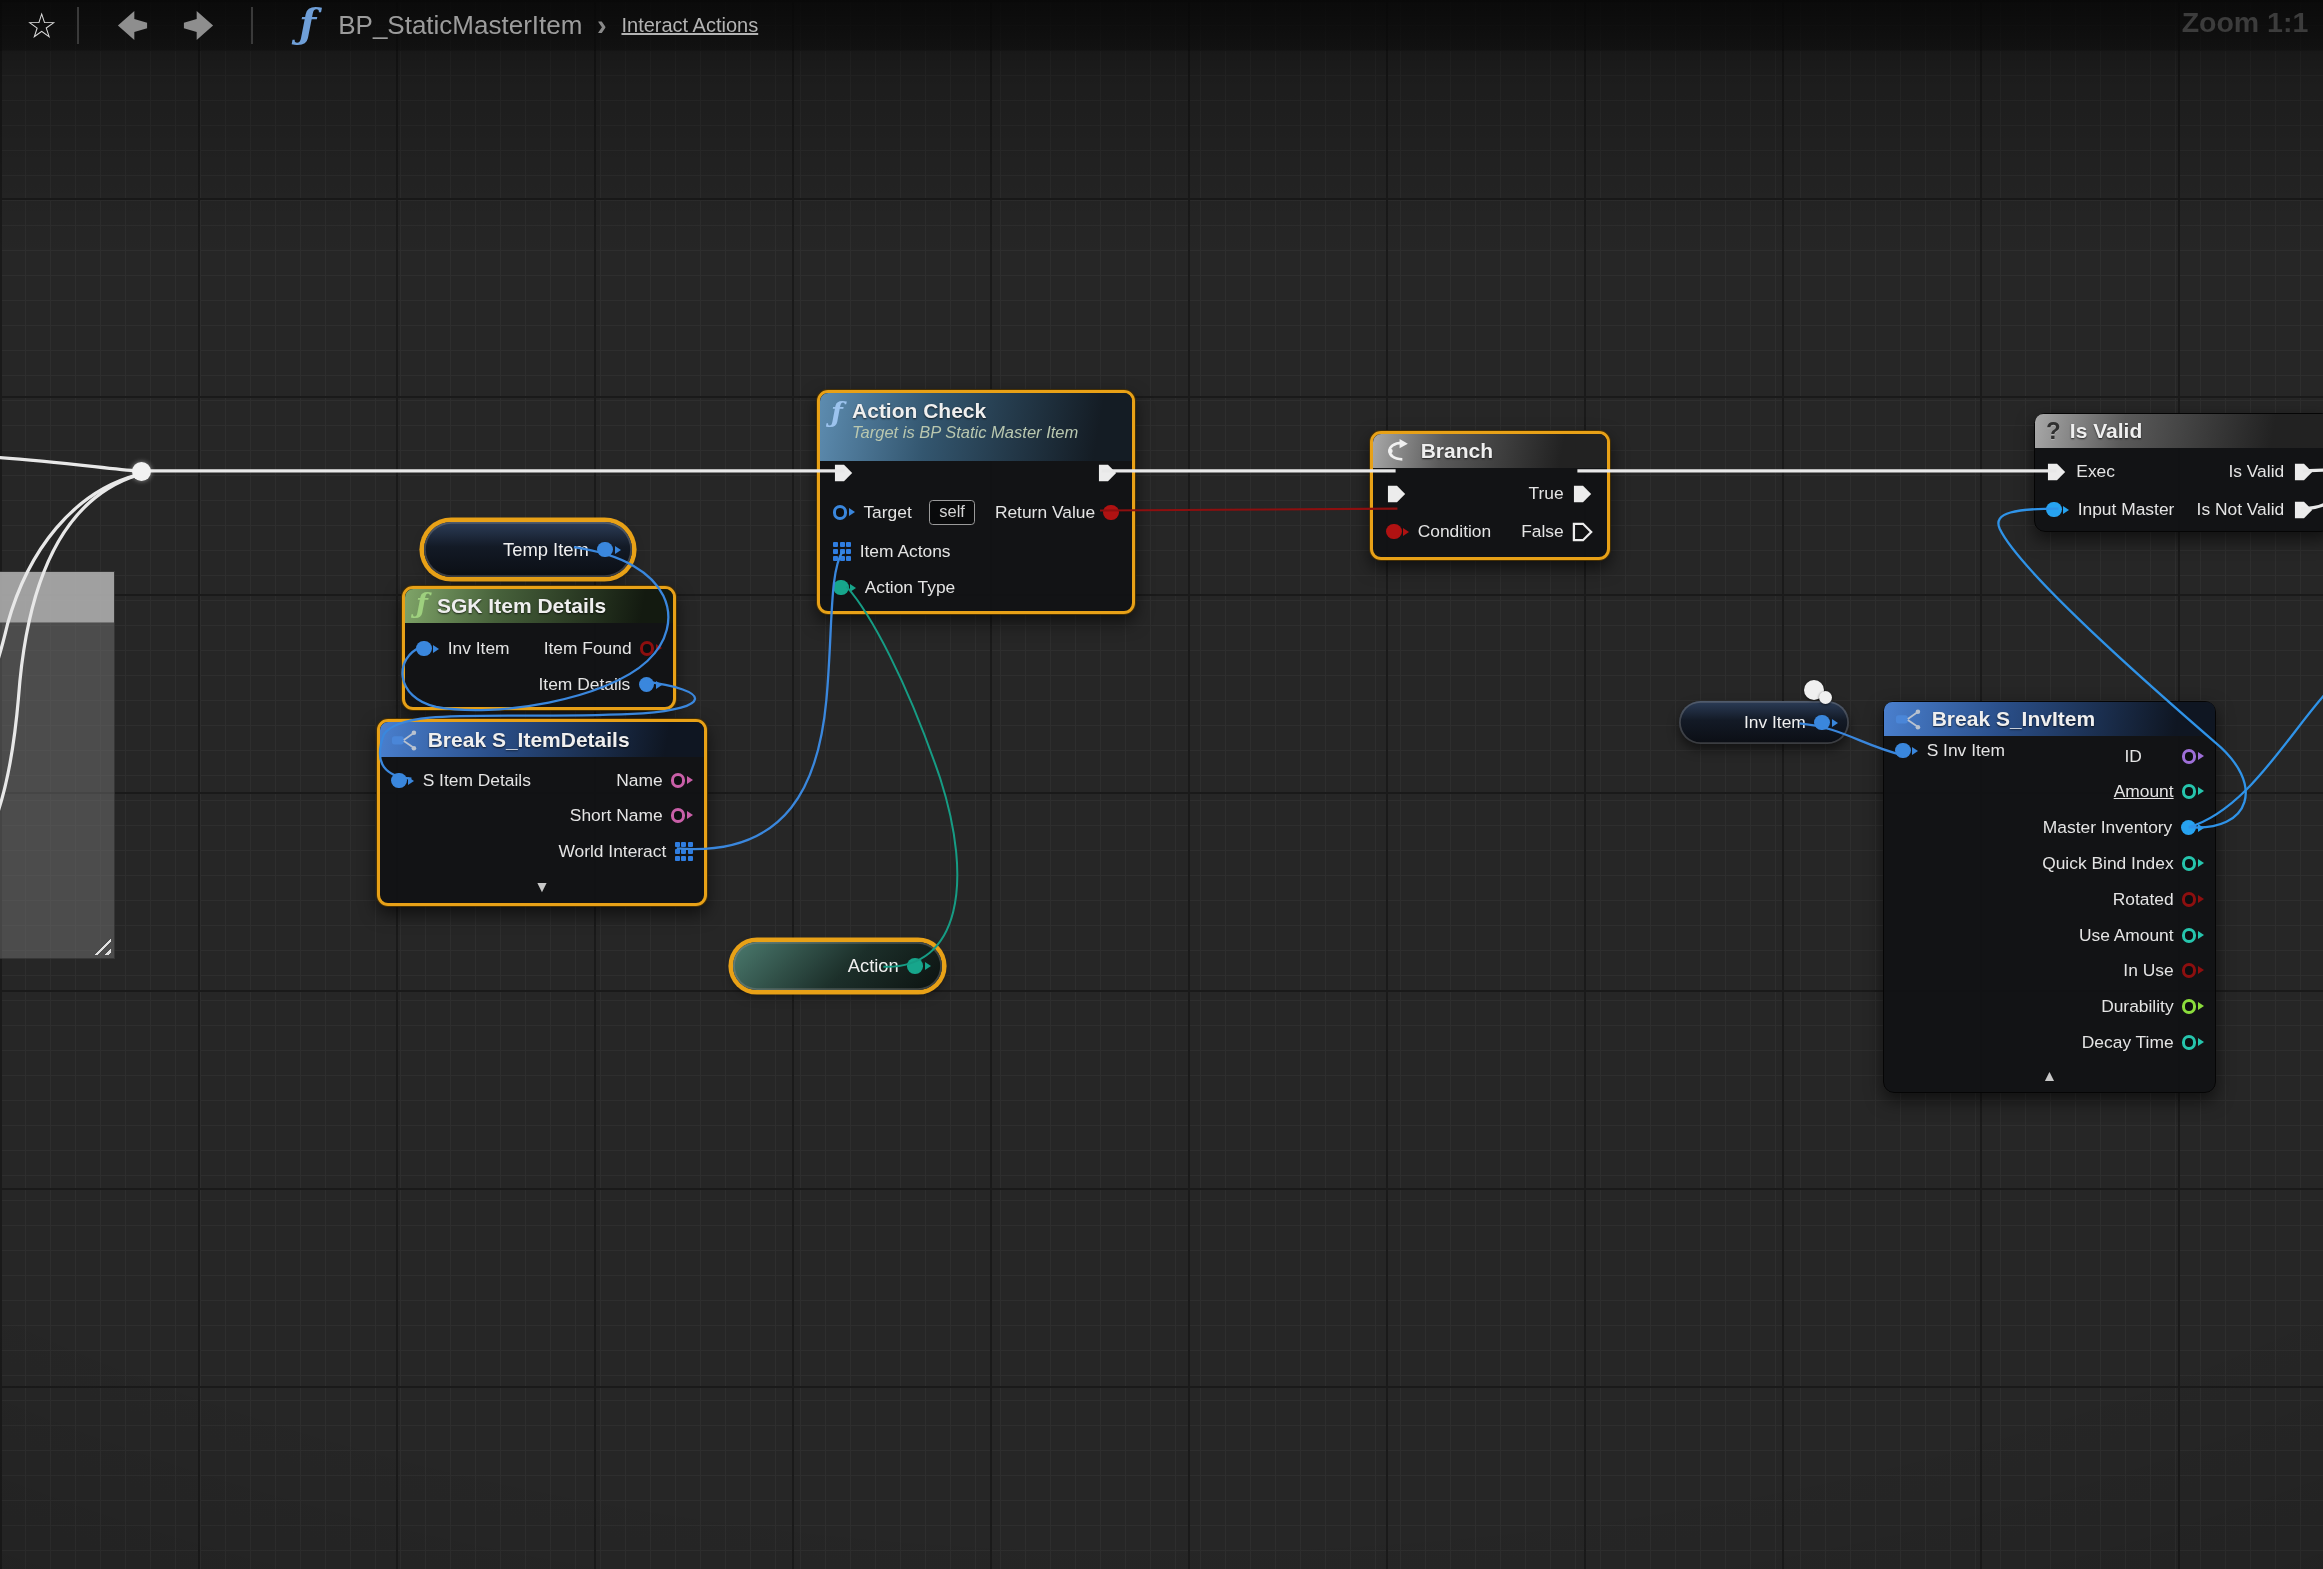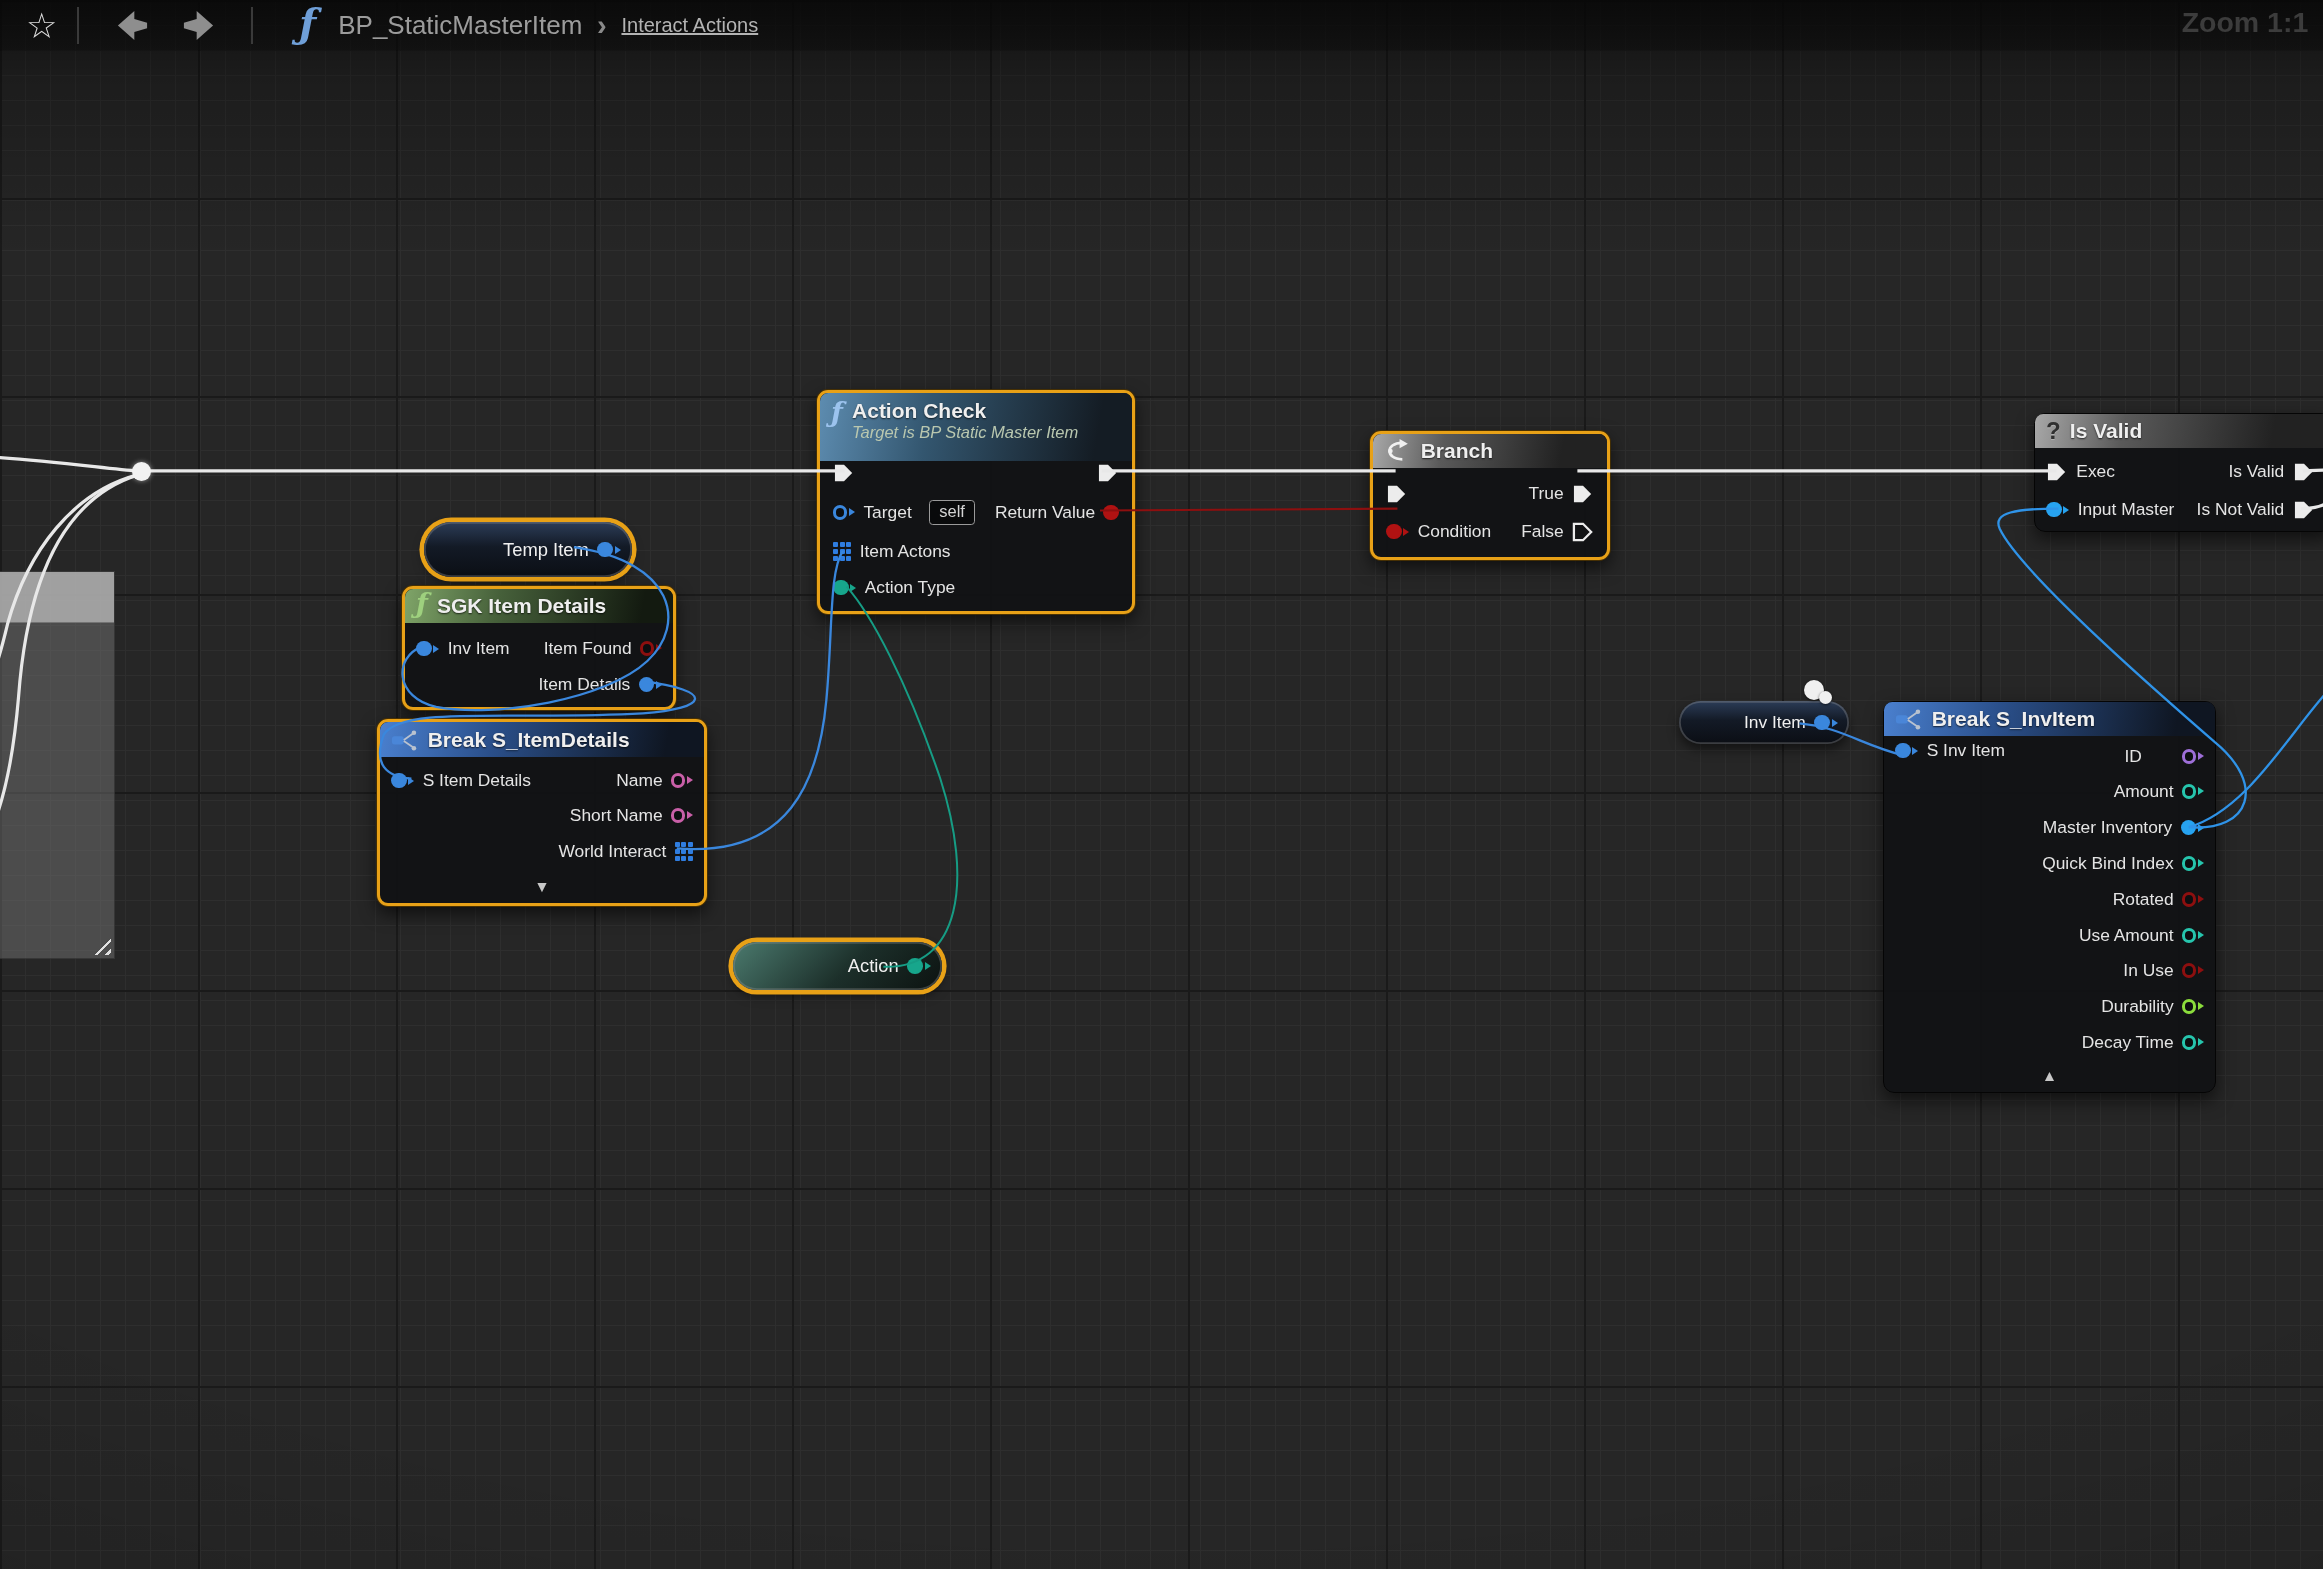--- a/index.html
+++ b/index.html
@@ -373,21 +373,21 @@
         </span>
       <span>S Inv Item</span>
     </div>
     <div class="prow" style="right:11px;top:39px;gap:40px;">
       <span>ID</span>
       <span class="pin hollow h-purple">
           <i class="c"></i>
           <i class="t"></i>
         </span>
     </div>
-    <div class="prow" style="right:11px;top:74px;">
+    <div class="prow" style="right:11px;top:74px;text-decoration:underline;">
       <span>Amount</span>
       <span class="pin hollow h-teal">
           <i class="c"></i>
           <i class="t"></i>
         </span>
     </div>
     <div class="prow" style="right:11px;top:110px;">
       <span>Master Inventory</span>
       <span class="pin f-bblue">
           <i class="c"></i>

